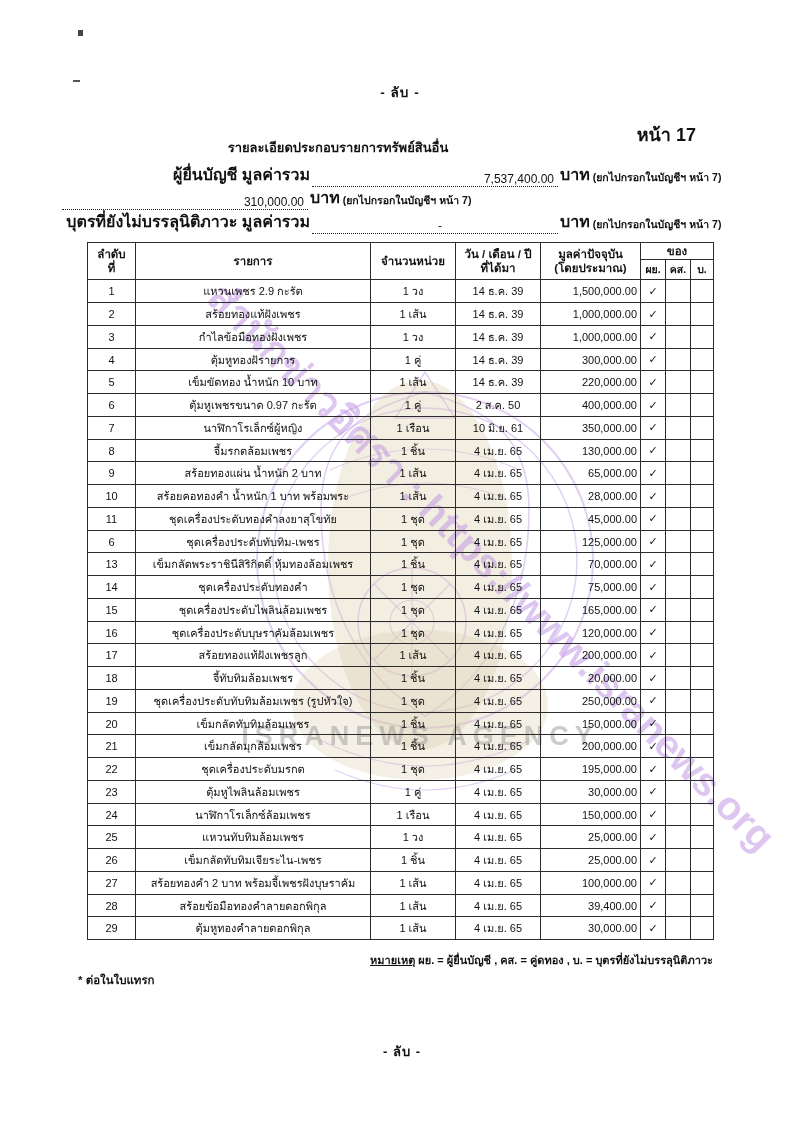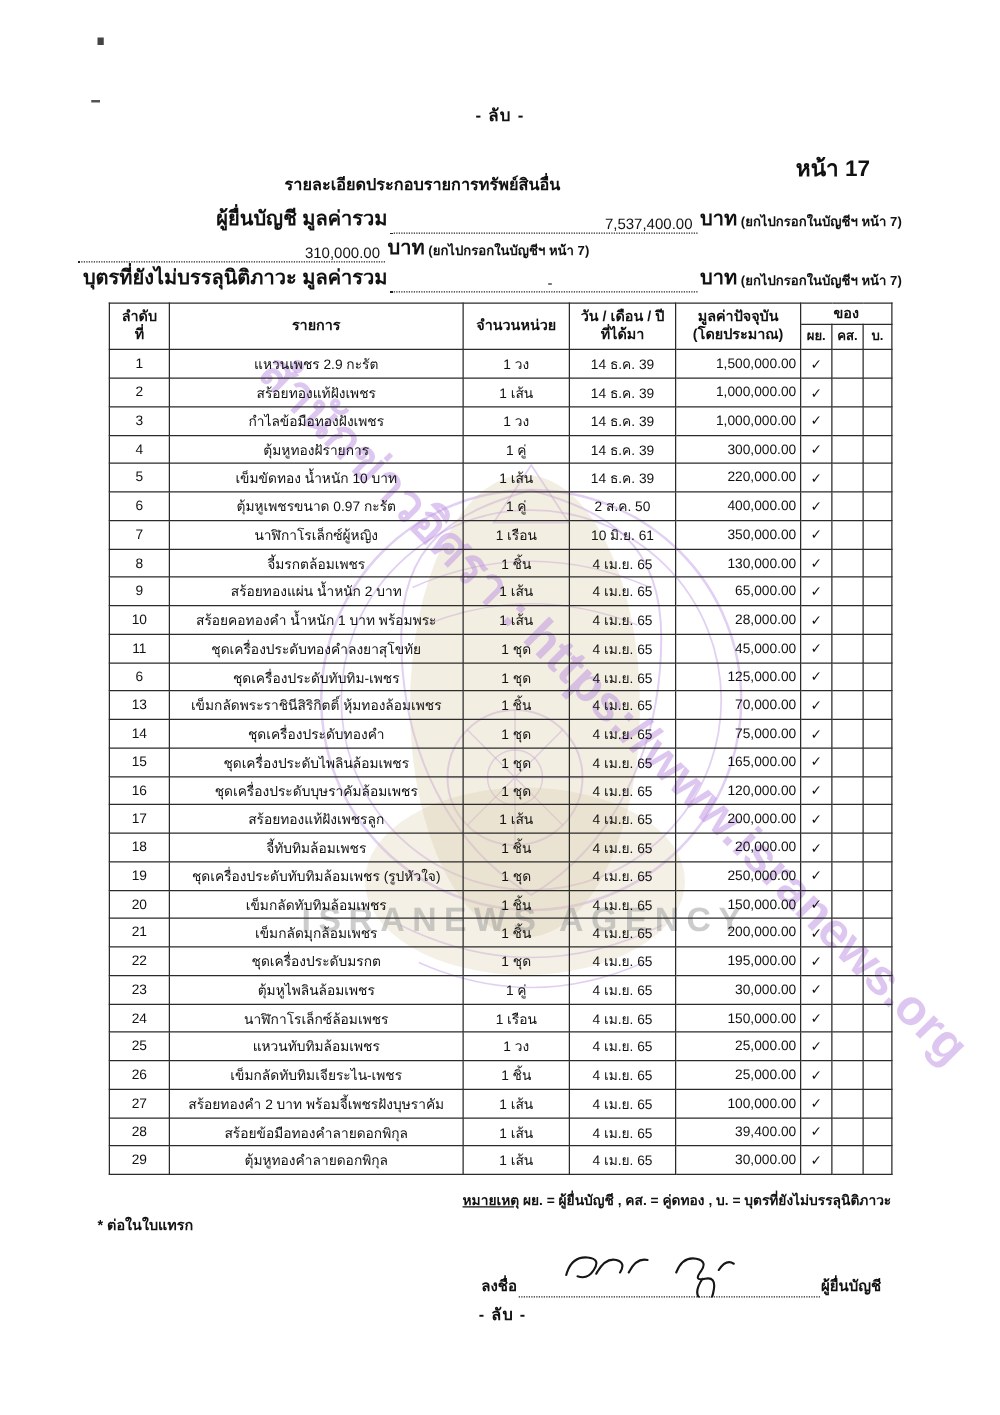--- a/index.html
+++ b/index.html
@@ -436,28 +436,16 @@
         </tr>
       </tbody>
   </table>
 
   <div class="footnote">
     <span class="fn-prefix">หมายเหตุ</span><span> ผย. = ผู้ยื่นบัญชี , คส. = คู่ดทอง , บ. = บุตรที่ยังไม่บรรลุนิติภาวะ</span>
   </div>
 
   <div class="continuation">* ต่อในใบแทรก</div>
 
-  <div class="sig-block">
-    <span class="sig-prefix">ลงชื่อ</span>
-    <span class="sig-dots">
-      <svg class="sig-svg" width="190" height="44" viewBox="0 0 190 44">
-        <g fill="none" stroke="#161616" stroke-width="1.7" stroke-linecap="round">
-          <path d="M10 26 q4 -15 17 -14 q11 1 5 10 q-5 8 -13 5 M34 25 q7 -13 16 -11 q8 2 3 10 M60 24 q6 -12 15 -10"></path>
-          <path d="M98 24 q5 -13 16 -11 q10 2 3 11 q-5 7 4 5 q9 -2 7 9 q-2 13 -10 8 q-7 -5 1 -17 M132 22 q6 -9 12 -5"></path>
-        </g>
-      </svg>
-    </span>
-    <span class="sig-role">ผู้ยื่นบัญชี</span>
-  </div>
 
   <div class="secret-bottom">- ลับ -</div>
 
 </div>
 
 </body></html>

